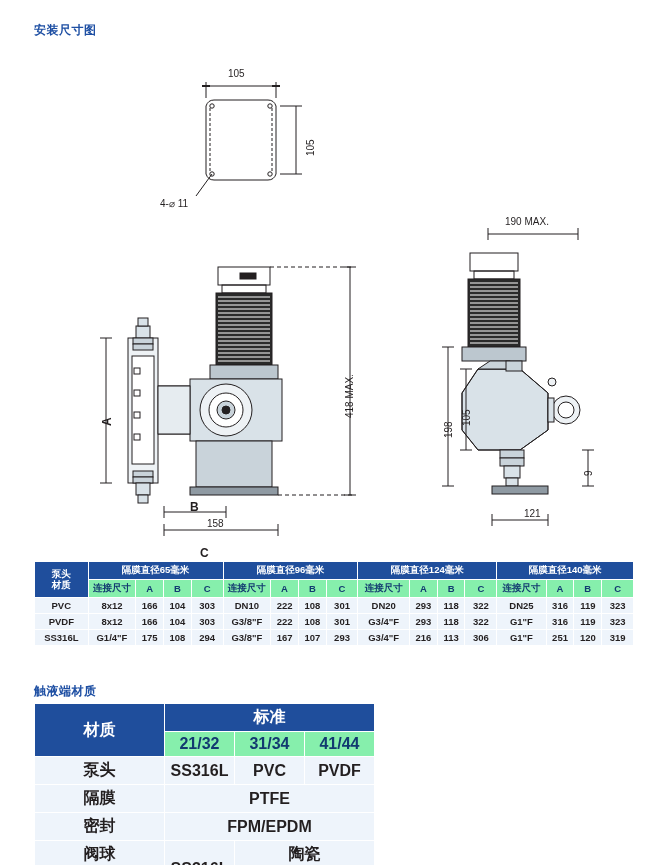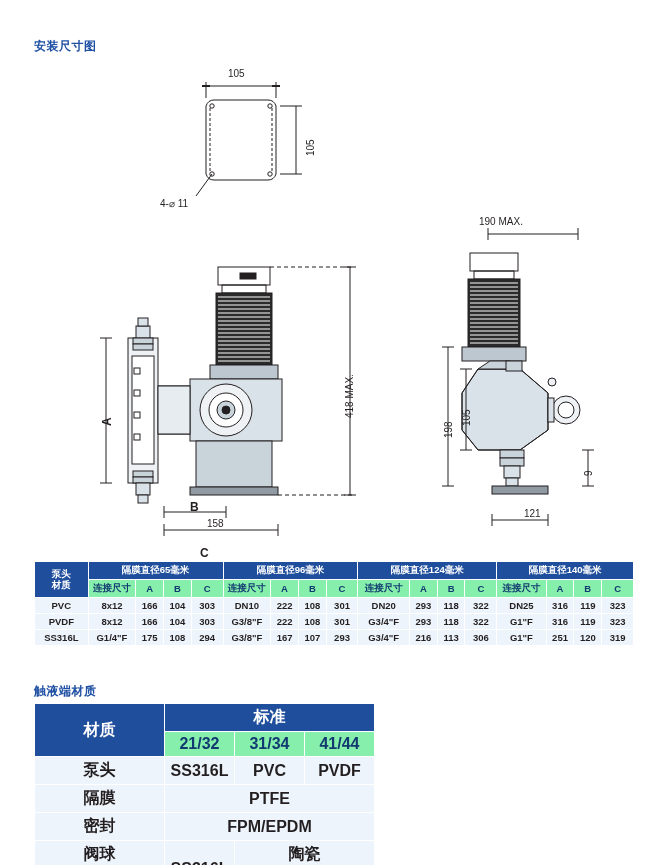--- a/index.html
+++ b/index.html
@@ -12,21 +12,21 @@
   }
   .page { position: relative; width: 668px; height: 865px; overflow: hidden; }
 
   .section-title {
     position: absolute;
     font-size: 12px;
     font-weight: bold;
     color: #1e4fa3;
     letter-spacing: 0.5px;
   }
-  #title-install { left: 34px; top: 38px; }
+  #title-install { left: 34px; top: 22px; }
   #title-wetted { left: 34px; top: 683px; }
 
   
   .drawing { position: absolute; left: 0; top: 38px; width: 668px; height: 510px; padding-left: 36px; }
   .lbl {
     position: absolute;
     font-size: 10px;
     color: #231f20;
     font-family: "Liberation Sans", sans-serif;
     white-space: nowrap;
@@ -271,21 +271,21 @@
     <div class="lbl" style="left:228px; top:30px;">105</div>
     <div class="lbl vert" style="left:305px; top:118px;">105</div>
     <div class="lbl" style="left:160px; top:160px;">4-⌀ 11</div>
 
     <div class="lbl vert" style="left:100px; top:388px; font-weight:bold; font-size:12px;">A</div>
     <div class="lbl" style="left:190px; top:462px; font-weight:bold; font-size:12px;">B</div>
     <div class="lbl" style="left:207px; top:480px;">158</div>
     <div class="lbl" style="left:200px; top:508px; font-weight:bold; font-size:12px;">C</div>
     <div class="lbl vert" style="left:344px; top:380px;">418 MAX.</div>
 
-    <div class="lbl" style="left:479px; top:178px;">190 MAX.</div>
+    <div class="lbl" style="left:505px; top:178px;">190 MAX.</div>
     <div class="lbl vert" style="left:443px; top:400px;">198</div>
     <div class="lbl vert" style="left:461px; top:388px;">105</div>
     <div class="lbl vert" style="left:583px; top:438px;">9</div>
     <div class="lbl" style="left:524px; top:470px;">121</div>
   </div>
 
   <div class="dim-tables">
     <table>
       <colgroup>
         <col style="width:54px">

